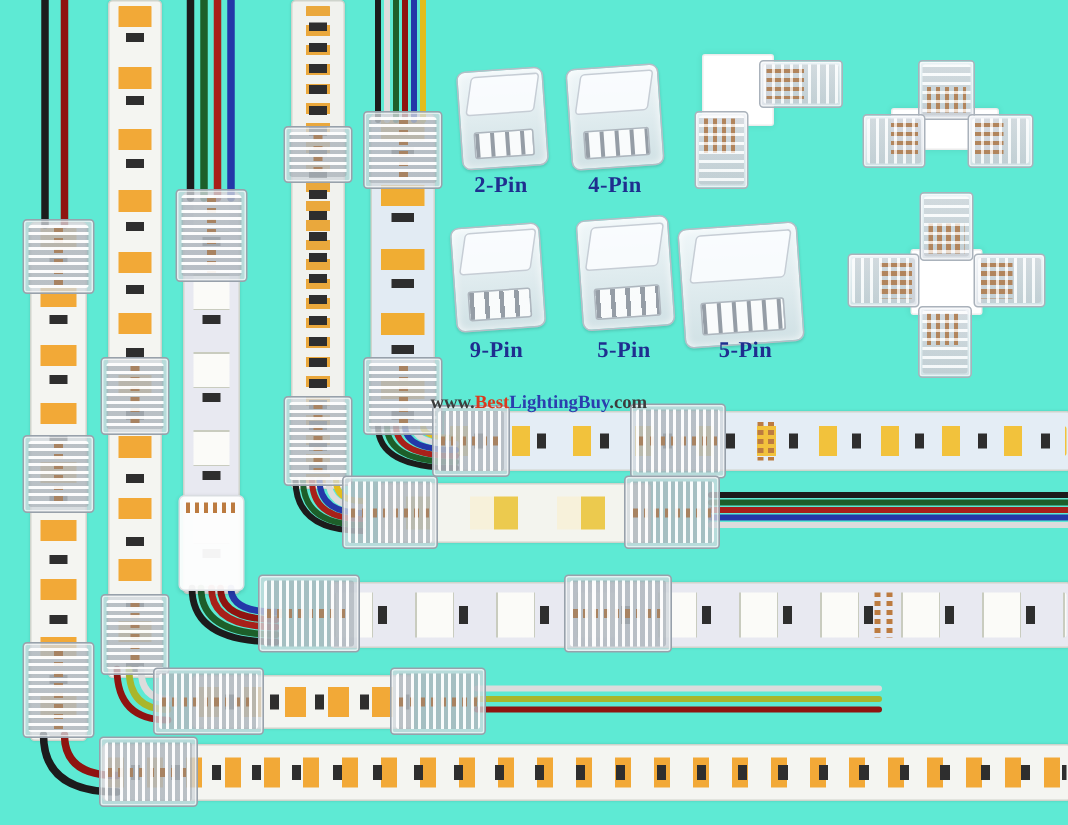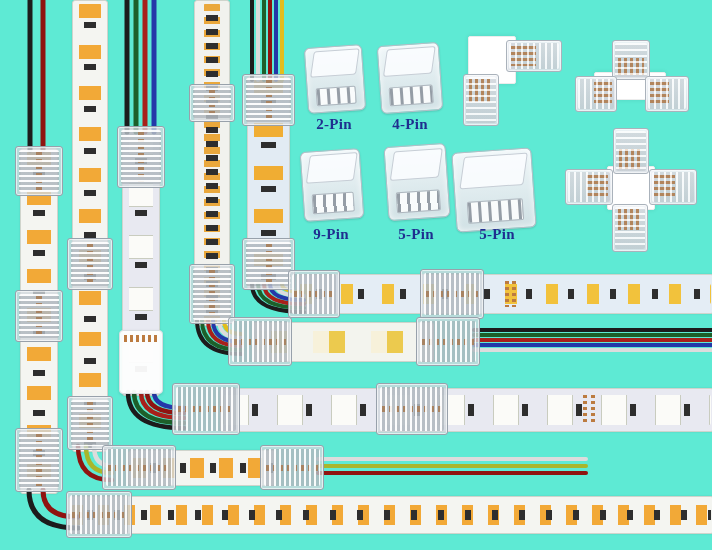--- a/index.html
+++ b/index.html
@@ -326,14 +326,17 @@
   </div>
   <div class="blk bh" style="left:565px;top:169px;width:46px;height:34px">
     <div class="pins" style="right:4px"></div>
     <div class="ribs"></div>
   </div>
   <div class="blk bh" style="left:649px;top:169px;width:46px;height:34px">
     <div class="pins" style="left:4px"></div>
     <div class="ribs"></div>
   </div>
 
+  <div class="wm" style="left:287px;top:261px">
+    <span class="d">www.</span><span class="r">Best</span><span class="b">LightingBuy</span><span class="d">.com</span>
+  </div>
 
 </div>
 
 </body></html>

